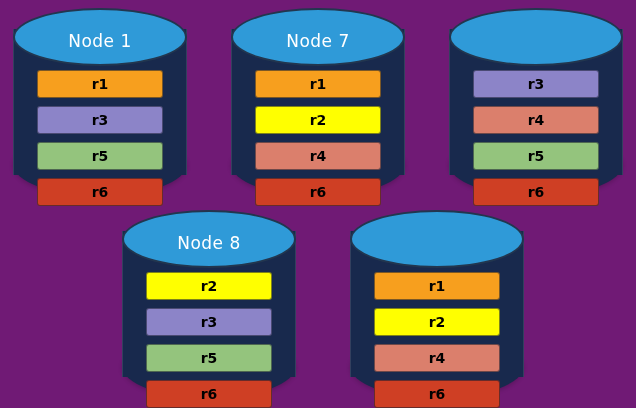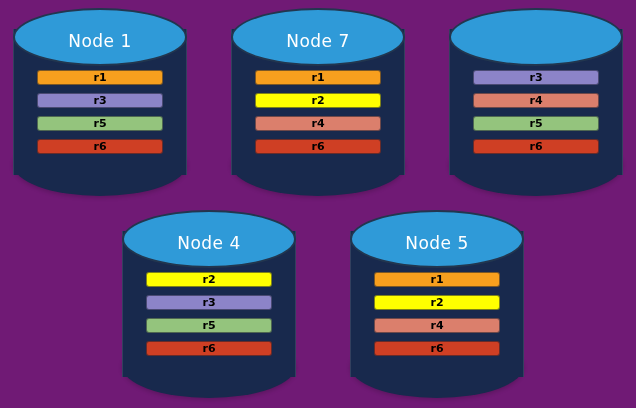--- a/index.html
+++ b/index.html
@@ -91,28 +91,28 @@
     left: 24px;
     top: 62px;
     width: 126px;
     z-index: 5;
     display: flex;
     flex-direction: column;
     gap: 8px;
   }
 
   .replica {
-    height: 15px;
+    height: 28px;
     border-radius: 3px;
     border: 1px solid rgba(20,28,46,0.55);
     box-sizing: border-box;
     display: flex;
     align-items: center;
     justify-content: center;
-    font-size: 11px;
+    font-size: 14px;
     font-weight: bold;
     color: #000000;
     line-height: 1;
   }
 </style>
 </head>
 <body>
 
 <div id="stage" style="background: #701a75;">
     <div class="node" style="left: 13px; top: 8px;">
@@ -147,33 +147,32 @@
         <div class="replica" style="background: rgb(140, 132, 200);">r3</div>
         <div class="replica" style="background: rgb(219, 127, 108);">r4</div>
         <div class="replica" style="background: rgb(148, 196, 125);">r5</div>
         <div class="replica" style="background: rgb(207, 63, 36);">r6</div>
       </div>
     </div>
     <div class="node" style="left: 122px; top: 210px;">
       <div class="node-bottom" style="background: rgb(24, 41, 77);"></div>
       <div class="node-body" style="background: rgb(24, 41, 77);"></div>
       <div class="node-top" style="background: rgb(47, 154, 216);"></div>
-      <div class="node-title" style="color: rgb(255, 255, 255);">Node 4</div>
+      <div class="node-title" style="color: rgb(255, 255, 255);">Node 8</div>
       <div class="replica-list">
         <div class="replica" style="background: rgb(255, 255, 0);">r2</div>
         <div class="replica" style="background: rgb(140, 132, 200);">r3</div>
         <div class="replica" style="background: rgb(148, 196, 125);">r5</div>
         <div class="replica" style="background: rgb(207, 63, 36);">r6</div>
       </div>
     </div>
     <div class="node" style="left: 350px; top: 210px;">
       <div class="node-bottom" style="background: rgb(24, 41, 77);"></div>
       <div class="node-body" style="background: rgb(24, 41, 77);"></div>
       <div class="node-top" style="background: rgb(47, 154, 216);"></div>
-      <div class="node-title" style="color: rgb(255, 255, 255);">Node 5</div>
       <div class="replica-list">
         <div class="replica" style="background: rgb(247, 159, 30);">r1</div>
         <div class="replica" style="background: rgb(255, 255, 0);">r2</div>
         <div class="replica" style="background: rgb(219, 127, 108);">r4</div>
         <div class="replica" style="background: rgb(207, 63, 36);">r6</div>
       </div>
     </div>
   </div>
 
 </body></html>

